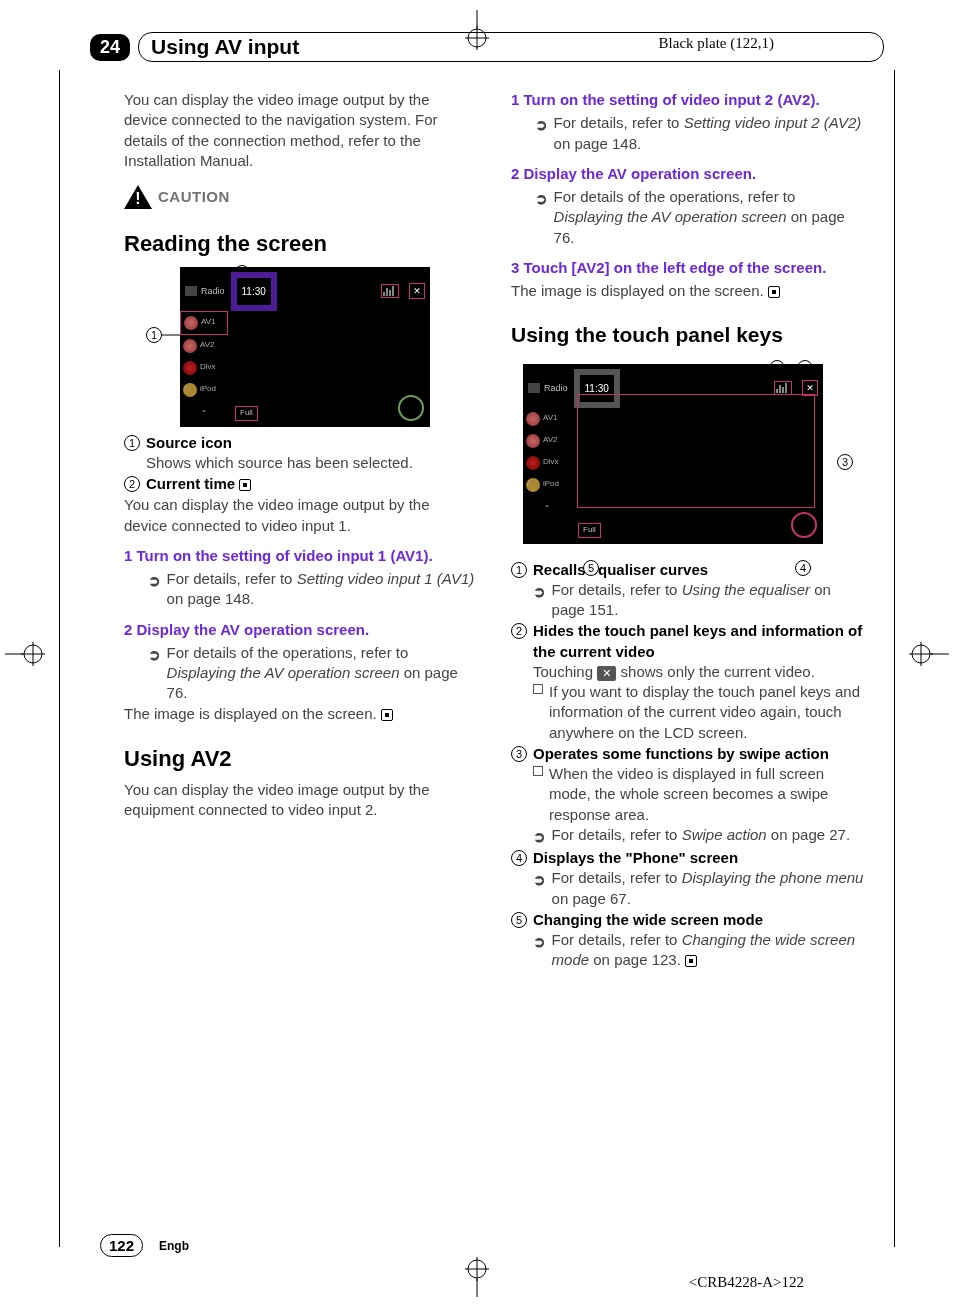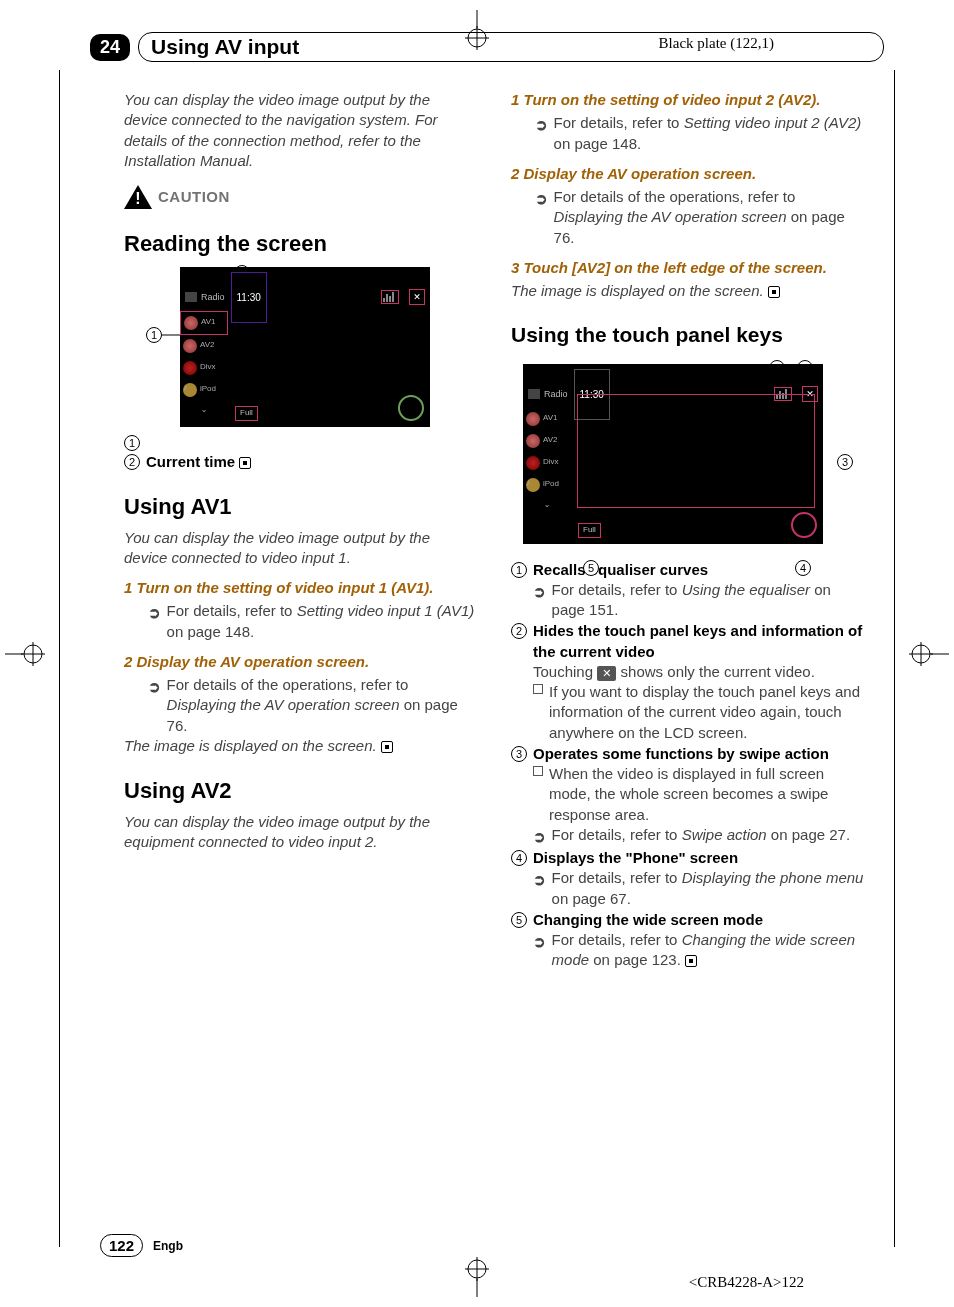--- a/index.html
+++ b/index.html
@@ -38,39 +38,39 @@
     border: 1.5px solid #000; border-radius: 14px;
     padding: 2px 12px; margin-left: 8px; flex: 1;
     font-size: 21px; font-weight: 900;
   }
 
   .content {
     display: flex; gap: 34px;
     margin-top: 28px; margin-left: 54px; margin-right: 20px;
   }
   .col { flex: 1; font-size: 15px; line-height: 1.35; color: #444; }
-  .col p { margin-bottom: 3px; font-style: italic; }
+  .col p { margin-bottom: 3px; }
   .h-section { font-size: 22px; font-weight: 900; color: #000; margin-top: 20px; margin-bottom: 6px; }
   .caution-row { display: flex; align-items: center; margin-top: 14px; }
   .caution-tri {
     width: 28px; height: 24px; background:#000;
     clip-path: polygon(50% 0, 100% 100%, 0 100%);
     display:flex; align-items:center; justify-content:center;
     color:#fff; font-weight:bold; font-size:16px; padding-top:4px;
   }
   .caution-text { font-weight: 900; font-size: 15px; margin-left: 6px; letter-spacing: 0.5px; color:#737373;}
 
   .screenshot {
     width: 250px; height: 160px; background: #000;
     margin: 8px auto 6px auto; position: relative; color: #bbb; font-size: 9px;
   }
   .ss-wider { width: 300px; height: 180px; }
   .ss-top { display:flex; align-items:center; padding:5px; gap:6px;}
   .ss-radio { display:flex; align-items:center; gap:4px; }
-  .ss-time { border:1px solid #4c1d95; padding:18px 5px; color:#fff; font-size:10px;}
+  .ss-time { border:6px solid #4c1d95; padding:7px 5px; color:#fff; font-size:10px;}
   .ss-eq { margin-left:auto; width:18px; height:14px; border:1px solid #c4336a; display:flex; align-items:flex-end; gap:1px; padding:1px;}
   .ss-eq span{width:2px;background:#888;}
   .ss-x { border:1px solid #c4336a; width:16px; height:16px; display:flex; align-items:center;justify-content:center; color:#fff; margin-left:4px;}
   .ss-side { position:absolute; left:0; top:44px; bottom:0; width:48px; }
   .ss-item { display:flex; align-items:center; gap:3px; padding:4px 3px; font-size:8px; color:#aaa;}
   .ss-item.sel{ border:1px solid #c4336a; }
   .ss-ico { width:14px; height:14px; border-radius:50%; display:inline-block;}
   .ss-full { position:absolute; left:55px; bottom:6px; border:1px solid #c4336a; padding:1px 4px; font-size:8px;}
   .ss-phone { position:absolute; right:6px; bottom:6px; width:26px;height:26px;border:2px solid #6fa05a;border-radius:50%;}
   .ss-swipe-area{ position:absolute; left:54px; right:8px; top:30px; bottom:36px; border:1px solid #c4336a;}
@@ -78,29 +78,29 @@
   .callout { position: absolute; font-size: 12px; }
   .circ-num { display:inline-block; width:16px; height:16px; border:1px solid #000; border-radius:50%; text-align:center; line-height:14px; font-size:11px; background:#fff; color:#000;}
 
   .legend { margin: 6px 0 0 0; }
   .legend-item { display:flex; align-items:flex-start; gap:6px; margin-bottom:1px;}
   .legend-item .circ-num{flex-shrink:0; margin-top:2px;}
   .legend-title { font-weight: bold; color:#000; }
   .end-sq { display:inline-block; width:12px; height:12px; border:1px solid #000; border-radius:2px; vertical-align:middle; position:relative;}
   .end-sq::after{content:""; position:absolute; inset:3px; background:#000;}
 
-  .step-title { font-weight: bold; color:#a16207; margin-top: 10px; }
+  .step-title { font-weight: bold; color:#6d28d9; margin-top: 10px; }
   .sub { display:flex; gap:6px; padding-left: 24px; }
   .sub .bullet{ flex-shrink:0; margin-top:2px;}
   .arrow-b{ font-weight:bold;}
   .sq-b{ width:10px;height:10px;border:1px solid #555; display:inline-block; margin-top:5px;}
   .ital { font-style: italic; }
   .x-chip{display:inline-block;background:#555;color:#fff;padding:0 5px;font-size:11px;border-radius:2px;}
 
-  .footer { position:absolute; bottom:50px; left:100px; display:flex; align-items:center; gap:10px;}
+  .footer { position:absolute; bottom:50px; left:100px; display:flex; align-items:center; gap:16px;}
   .page-badge{ border:1.5px solid #000; border-radius:12px; padding:2px 8px; font-weight:bold; font-size:15px;}
   .engb{ font-size:12px; font-weight:bold;}
   .doc-code{ position:absolute; bottom:16px; right:150px; font-family:'Times New Roman',serif; font-size:15px;}
 
   .fig-wrap{ position:relative; }
 </style>
 </head>
 <body>
 
 <div class="page">
@@ -197,28 +197,31 @@
             <div class="ss-item" style="justify-content:center;">⌄</div>
           </div>
           <span class="ss-full">Full</span>
           <span class="ss-phone"></span>
         </div>
       </div>
 
       <div class="legend">
         <div class="legend-item">
           <span class="circ-num">1</span>
+          <div>
+            <span class="legend-title">Source icon</span><br>
+            <span>Shows which source has been selected.</span>
+          </div>
         </div>
         <div class="legend-item">
           <span class="circ-num">2</span>
           <div><span class="legend-title">Current time</span> <span class="end-sq"></span></div>
         </div>
       </div>
 
-      <div class="h-section">Using AV1</div>
       <p>You can display the video image output by the device connected to video input 1.</p>
 
       <p class="step-title">1   Turn on the setting of video input 1 (AV1).</p>
       <div class="sub">
           <span class="bullet arrow-b">➲</span>
           <span><span>For details, refer to </span><span class="ital">Setting video input 1 (AV1)</span><span> on page 148.</span></span>
         </div>
 
       <p class="step-title">2   Display the AV operation screen.</p>
       <div class="sub">

